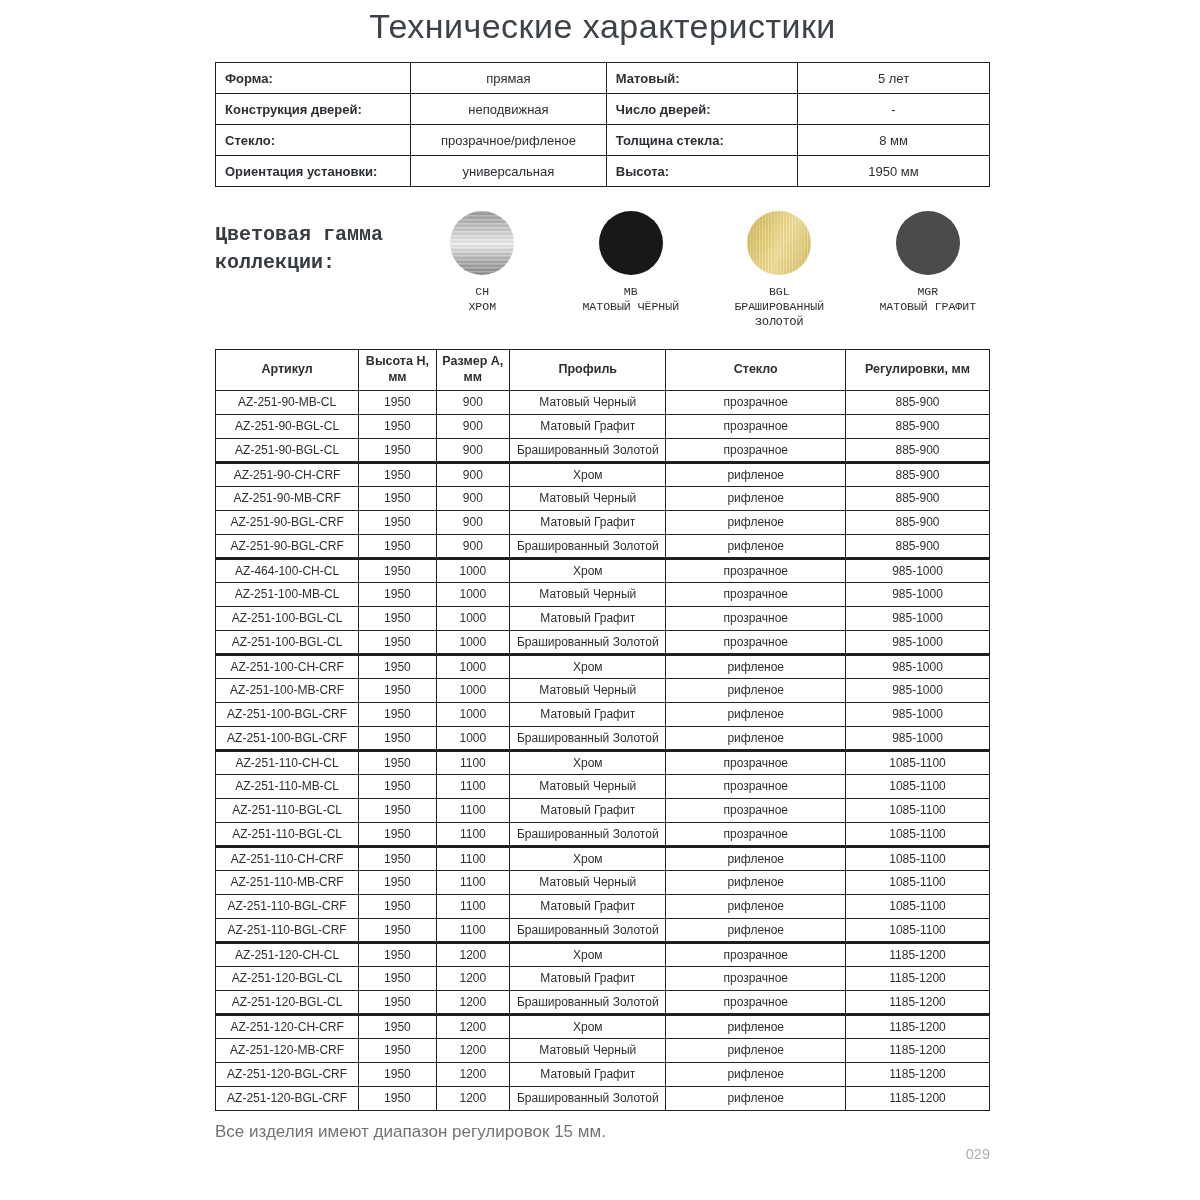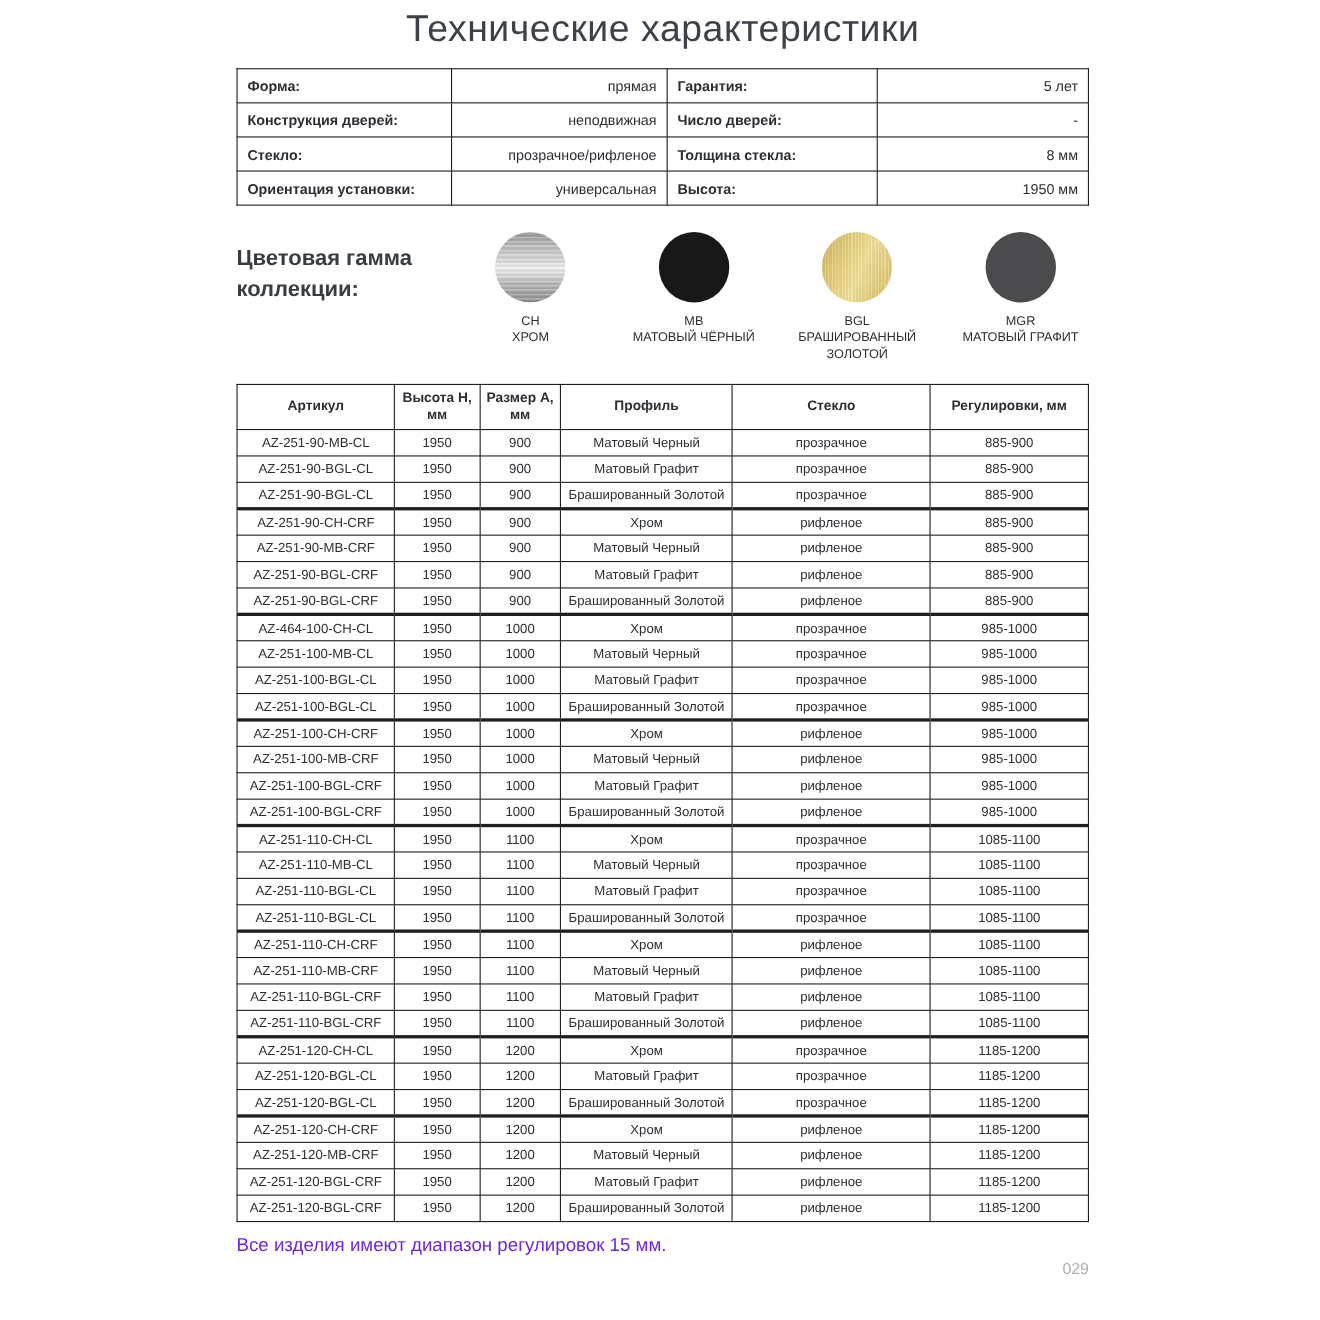--- a/index.html
+++ b/index.html
@@ -26,24 +26,24 @@
     table-layout: fixed;
   }
   .spec-table th, .spec-table td {
     border: 1.4px solid #1f1f1f;
     height: 31px;
     padding: 4px 9px;
     font-size: 13px;
     vertical-align: middle;
   }
   .spec-table th { font-weight: 700; text-align: left; }
-  .spec-table td { font-weight: 400; text-align: right; }
+  .spec-table td { font-weight: 400; text-align: center; }
 
   
-  .colors-section { display: flex; margin-top: 22px; height: 126px; }
+  .colors-section { display: flex; margin-top: 22px; height: 126px; font-family: Liberation Mono, monospace; }
   .colors-heading {
     width: 205px;
     padding-top: 12px;
     font-size: 20px;
     font-weight: 700;
     color: #383d42;
     line-height: 1.4;
   }
   .swatches { flex: 1; display: flex; gap: 24px; }
   .swatch { width: 25%; display: flex; flex-direction: column; align-items: center; }
@@ -88,42 +88,42 @@
     padding: 4px 2px;
     height: 24px;
     text-align: center;
     vertical-align: middle;
     white-space: nowrap;
     overflow: hidden;
   }
   .product-table tr.group-start td { border-top-width: 3px; }
 
   
-  .footer-note { margin-top: 11px; font-size: 17px; color: #6d28d9; }
+  .footer-note { margin-top: 11px; font-size: 17px; color: #737373; }
   .page-number { margin-top: 4px; text-align: right; font-size: 14.5px; color: #abaeb1; }
 </style>
 </head>
 <body>
 
 <div class="content">
 
   <h1 class="title">Технические характеристики</h1>
 
   <table class="spec-table">
     <colgroup>
       <col style="width:25.2%">
         <col style="width:25.3%">
         <col style="width:24.7%">
         <col style="width:24.8%">
     </colgroup>
     <tbody id="spec-tbody">
         <tr>
           <th>Форма:</th>
           <td>прямая</td>
-          <th>Гарантия:</th>
+          <th>Матовый:</th>
           <td>5 лет</td>
         </tr>
         <tr>
           <th>Конструкция дверей:</th>
           <td>неподвижная</td>
           <th>Число дверей:</th>
           <td>-</td>
         </tr>
         <tr>
           <th>Стекло:</th>

